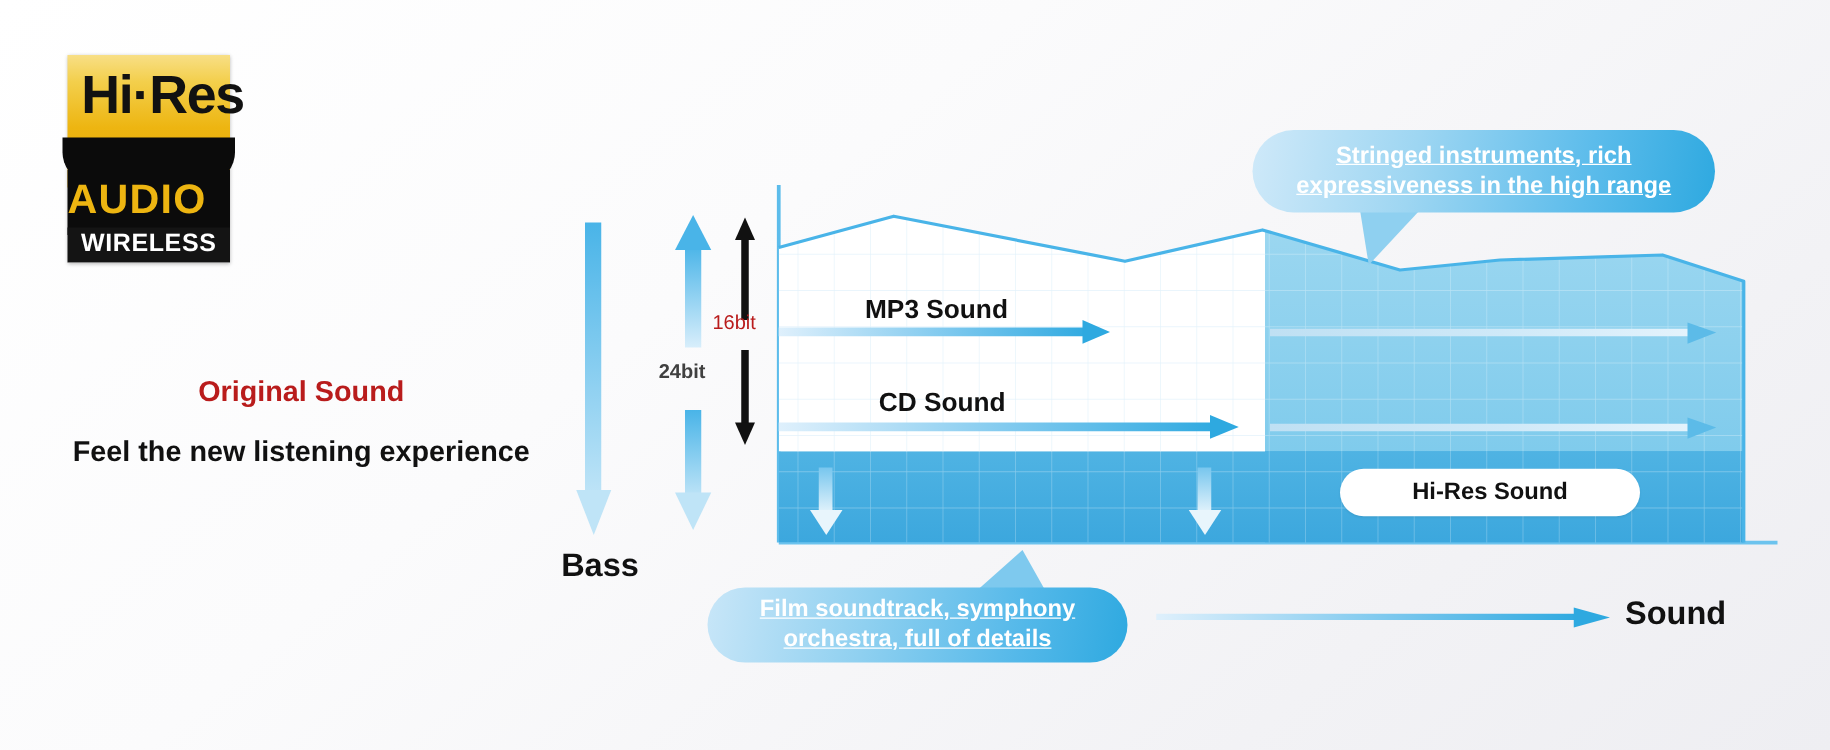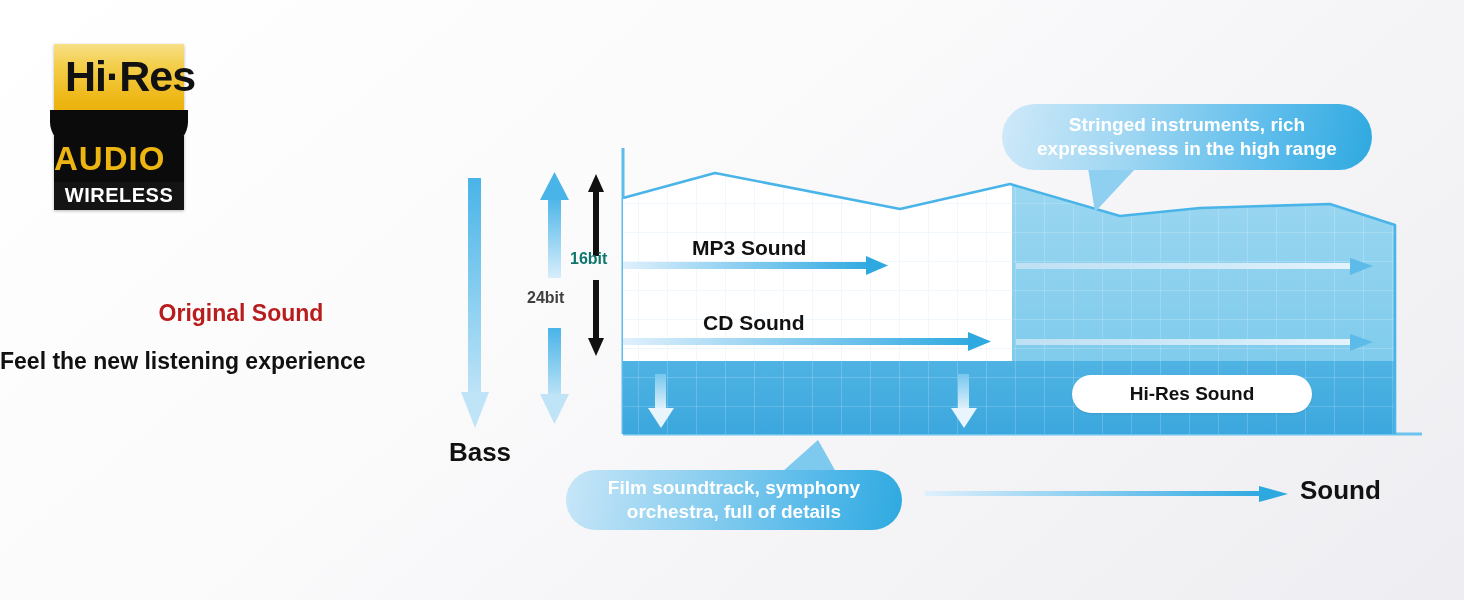--- a/index.html
+++ b/index.html
@@ -25,42 +25,42 @@
   #logo .mid{position:absolute;left:0;top:92px;width:100%;height:52px;background:#0b0b0b;}
   #logo .audio{position:absolute;left:0;top:96px;width:100%;
      font-weight:bold;font-size:33px;color:#edb511;letter-spacing:1px;}
   #logo .bot{position:absolute;left:0;bottom:0;width:100%;height:28px;background:#141414;}
   #logo .wireless{position:absolute;left:0;bottom:3px;width:100%;text-align:center;
      font-weight:bold;font-size:20px;color:#fff;letter-spacing:.5px;}
 
   
   #heading1{left:0;top:300px;width:482px;text-align:center;
      font-size:23px;font-weight:bold;color:#b91c1c;}
-  #heading2{left:0;top:348px;width:482px;text-align:left;
+  #heading2{left:0;top:348px;width:482px;text-align:center;
      font-size:23px;font-weight:bold;color:#111;}
   #bassLabel{left:400px;top:437px;width:160px;text-align:center;
      font-size:26px;font-weight:bold;color:#111;}
   #trebleLabel{left:1300px;top:475px;font-size:26px;font-weight:bold;color:#111;}
-  #bitLabel16{left:570px;top:250px;font-size:16px;font-weight:bold;color:#0f766e;}
+  #bitLabel16{left:570px;top:250px;font-size:16px;font-weight:normal;color:#b91c1c;}
   #bitLabel24{left:527px;top:289px;font-size:16px;font-weight:bold;color:#404040;}
 
   
   .chartTxt{font-size:21px;font-weight:bold;color:#111;}
   #mp3Lbl{left:692px;top:236px;}
   #cdLbl{left:703px;top:311px;}
   #enhLbl{left:1070px;top:296px;font-size:21px;font-weight:bold;color:#ffffff;}
 
   
   #hiresPill{left:1072px;top:375px;width:240px;height:38px;background:#fff;
      border-radius:19px;display:flex;align-items:center;justify-content:center;
      font-size:19px;font-weight:bold;color:#111;box-shadow:0 1px 2px rgba(0,0,0,.08);}
 
   
   .callout{border-radius:34px;display:flex;align-items:center;justify-content:center;
-     text-align:center;color:#fff;font-weight:bold;font-size:19px;line-height:1.28;}
+     text-align:center;color:#fff;font-weight:bold;font-size:19px;line-height:1.28;text-decoration:underline;}
   #calloutTop{left:1002px;top:104px;width:370px;height:66px;
      background:linear-gradient(100deg,#cfe9f9 0%,#9ed6f2 35%,#5cbceb 72%,#2ea9e0 100%);}
   #calloutBottom{left:566px;top:470px;width:336px;height:60px;
      background:linear-gradient(100deg,#c8e6f8 0%,#8fd0f0 38%,#53b8e9 75%,#2ea9e0 100%);}
 </style>
 </head>
 <body>
 
 <div id="stage">
 

